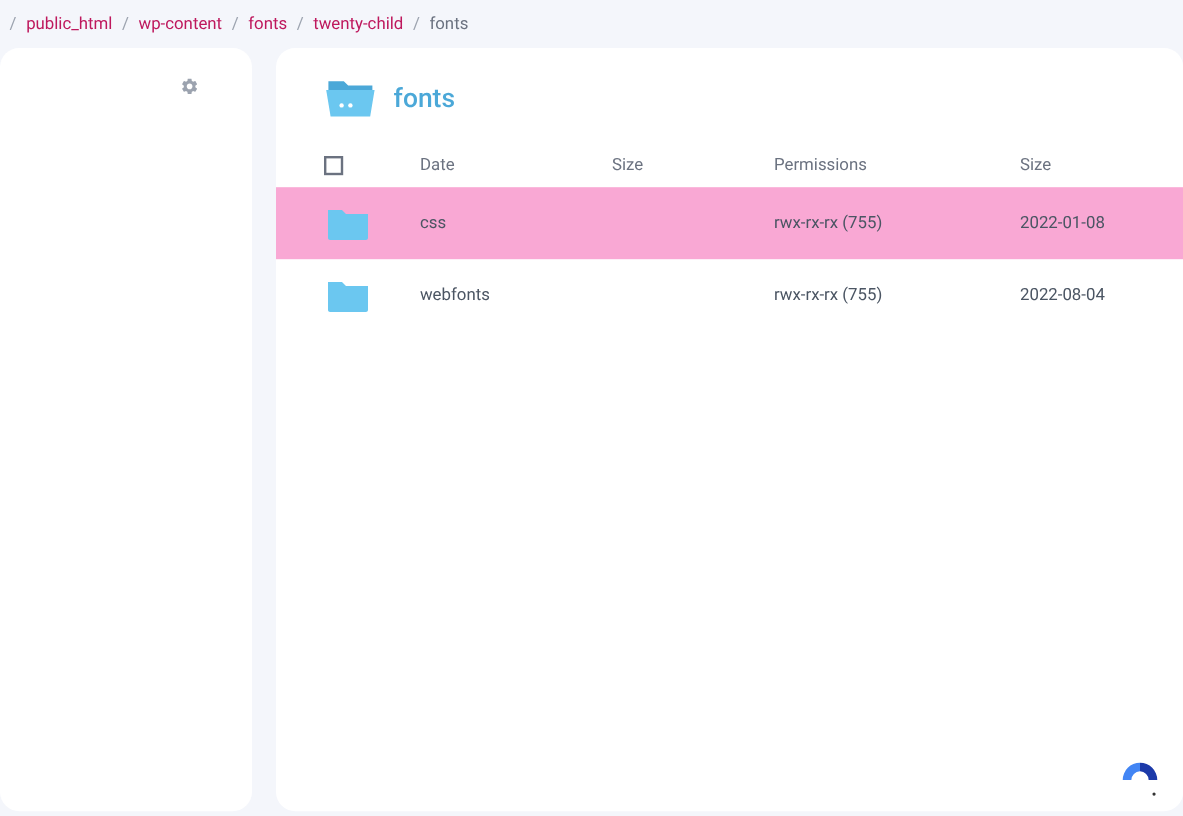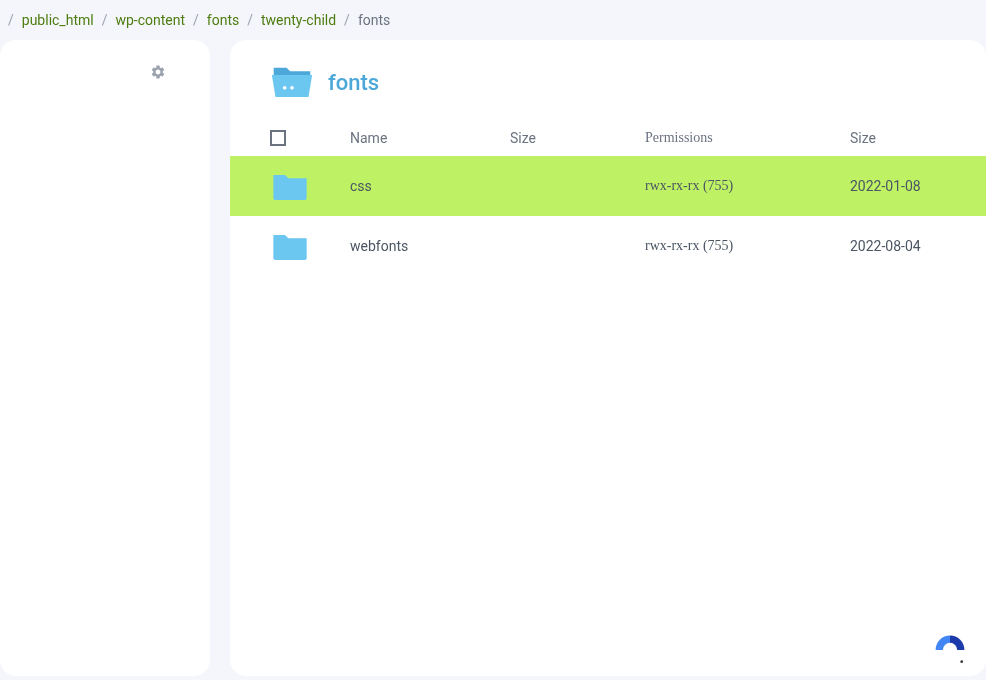--- a/index.html
+++ b/index.html
@@ -20,21 +20,21 @@
       align-items: center;
       padding: 12px 0;
       font-size: 14px;
       color: #6b7280;
     }
     .breadcrumb-sep {
       margin: 0 8px;
       color: #9ca3af;
     }
     .breadcrumb-item {
-      color: #4d7c0f;
+      color: #be185d;
       cursor: pointer;
     }
     .breadcrumb-item:last-child {
       color: #6b7280;
     }
     .layout {
       display: flex;
       gap: 20px;
       height: calc(100% - 44px);
     }
@@ -90,42 +90,41 @@
       align-items: center;
     }
     .col-name {
       flex: 0 0 160px;
     }
     .col-size {
       flex: 0 0 135px;
     }
     .col-perms {
       flex: 0 0 205px;
-      font-family: Liberation Serif, serif;
     }
     .col-date {
       flex: 1;
     }
     .checkbox {
       width: 16px;
       height: 16px;
       border: 2px solid #6b7280;
       background: white;
       cursor: pointer;
     }
     .table-row {
       display: flex;
       align-items: center;
       padding: 14px 40px;
       font-size: 14px;
       color: #4b5563;
       cursor: pointer;
     }
     .table-row.highlighted {
-      background: #bef264;
+      background: #f9a8d4;
     }
     .row-icon-cell {
       width: 80px;
       display: flex;
       align-items: center;
     }
     .folder-icon-small {
       width: 40px;
       height: 32px;
     }
@@ -172,21 +171,21 @@
           <circle cx="24" cy="26" r="2" fill="#ffffff"></circle>
         </svg>
       </div>
       <div class="folder-title">fonts</div>
     </div>
 
     <div class="table-header">
       <div class="col-check">
         <div class="checkbox"></div>
       </div>
-      <div class="col-name">Name</div>
+      <div class="col-name">Date</div>
       <div class="col-size">Size</div>
       <div class="col-perms">Permissions</div>
       <div class="col-date">Size</div>
     </div>
 
     <div id="rows-container">
         <div class="table-row highlighted">
     <div class="row-icon-cell">
       <div class="folder-icon-small">
         <svg viewBox="0 0 48 40">

